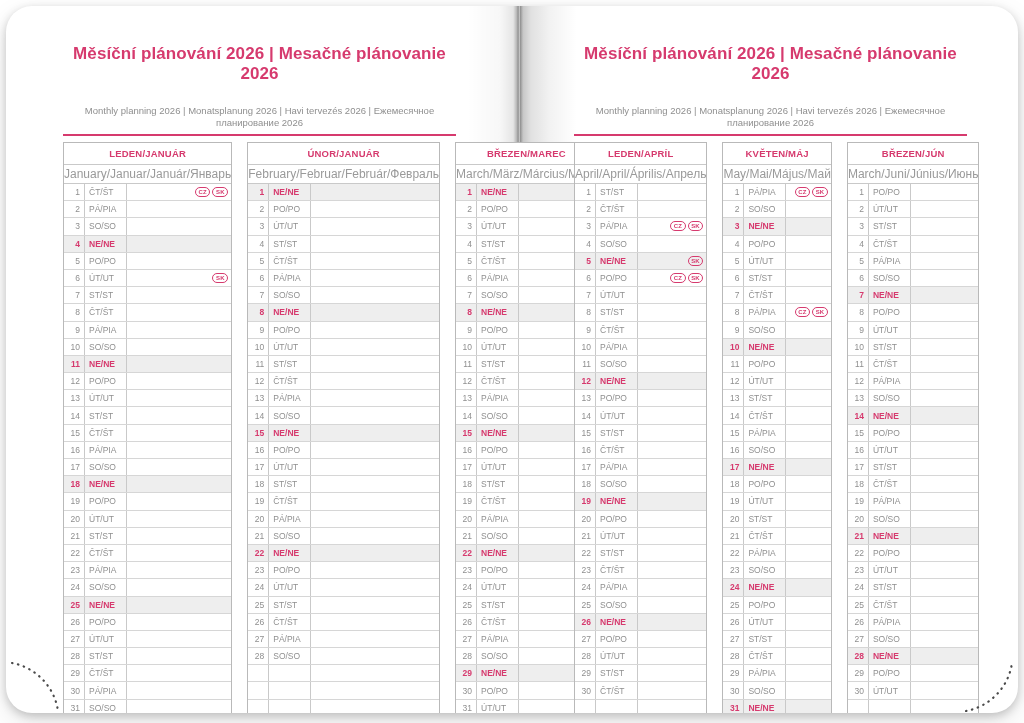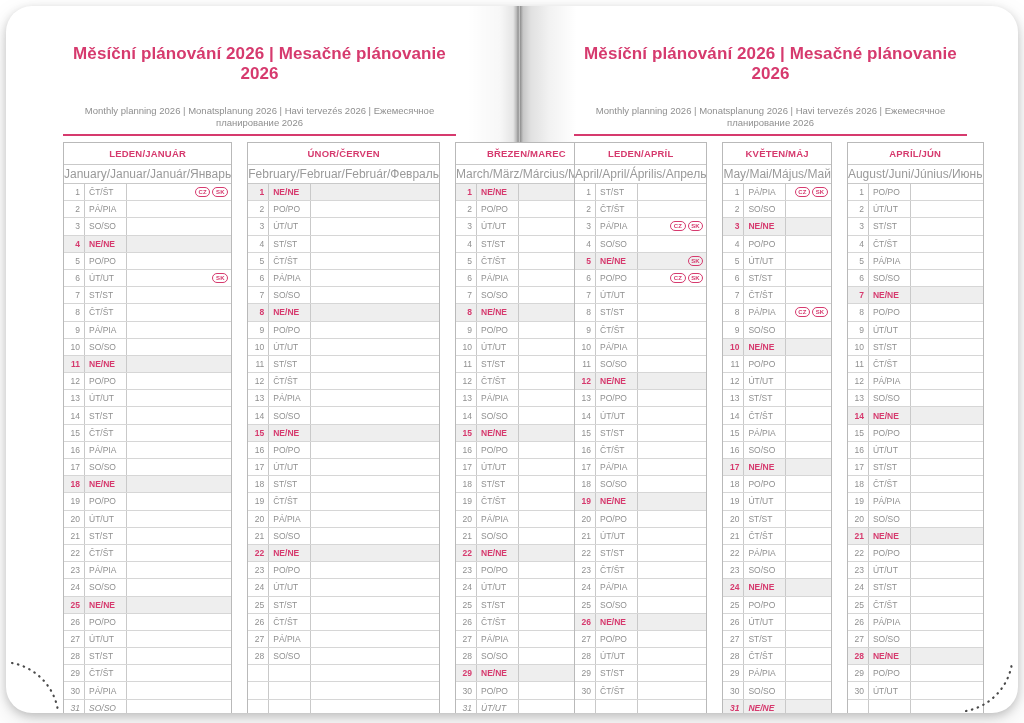--- a/index.html
+++ b/index.html
@@ -58,21 +58,21 @@
     height:18px;line-height:18px;text-align:right;
     font-size:12px;color:#9a9a9a;border-bottom:1px solid #c9c9c9;
     white-space:nowrap;overflow:hidden;
   }
   .month-rows{flex:1;display:flex;flex-direction:column;}
   .day-row{
     flex:1;display:flex;align-items:stretch;
     border-bottom:1px solid #d6d6d6;box-sizing:border-box;
     font-size:8.5px;color:#8f8f8f;
   }
-  .day-row:last-child{border-bottom:none;font-style:italic;}
+  .day-row:last-child{border-bottom:none;}
   .day-row .cell{box-sizing:border-box;display:flex;align-items:center;}
   .cell.num{width:21px;border-right:1px solid #c9c9c9;justify-content:flex-end;padding-right:4px;}
   .cell.abbrev{width:42px;border-right:1px solid #c9c9c9;padding-left:4px;}
   .cell.notes{flex:1;justify-content:flex-end;padding-right:3px;gap:2px;}
   .day-row.sunday{background:#eeeeee;}
   .day-row.sunday .cell.num,.day-row.sunday .cell.abbrev{color:#d63a6e;font-weight:bold;}
   .badge{
     display:inline-block;border:1px solid #d63a6e;color:#d63a6e;
     font-size:6px;font-weight:bold;line-height:8px;height:8px;
     padding:0 2.5px;border-radius:6px;letter-spacing:0.2px;
@@ -250,21 +250,21 @@
               <div class="cell notes"></div>
             </div>
             <div class="day-row">
               <div class="cell num">31</div>
               <div class="cell abbrev">SO/SO</div>
               <div class="cell notes"></div>
             </div>
           </div>
       </div>
       <div class="month">
-        <div class="month-header">ÚNOR/ČERVEN</div>
+        <div class="month-header">ÚNOR/JANUÁR</div>
         <div class="month-langs">February/Februar/Február/Февраль</div>
         <div class="month-rows">
             <div class="day-row sunday">
               <div class="cell num">1</div>
               <div class="cell abbrev">NE/NE</div>
               <div class="cell notes"></div>
             </div>
             <div class="day-row">
               <div class="cell num">2</div>
               <div class="cell abbrev">PO/PO</div>
@@ -917,22 +917,22 @@
               <div class="cell notes"></div>
             </div>
             <div class="day-row sunday">
               <div class="cell num">31</div>
               <div class="cell abbrev">NE/NE</div>
               <div class="cell notes"></div>
             </div>
           </div>
       </div>
       <div class="month">
-        <div class="month-header">APRÍL/JÚN</div>
-        <div class="month-langs">August/Juni/Június/Июнь</div>
+        <div class="month-header">BŘEZEN/JÚN</div>
+        <div class="month-langs">March/Juni/Június/Июнь</div>
         <div class="month-rows">
             <div class="day-row">
               <div class="cell num">1</div>
               <div class="cell abbrev">PO/PO</div>
               <div class="cell notes"></div>
             </div>
             <div class="day-row">
               <div class="cell num">2</div>
               <div class="cell abbrev">ÚT/UT</div>
               <div class="cell notes"></div>

